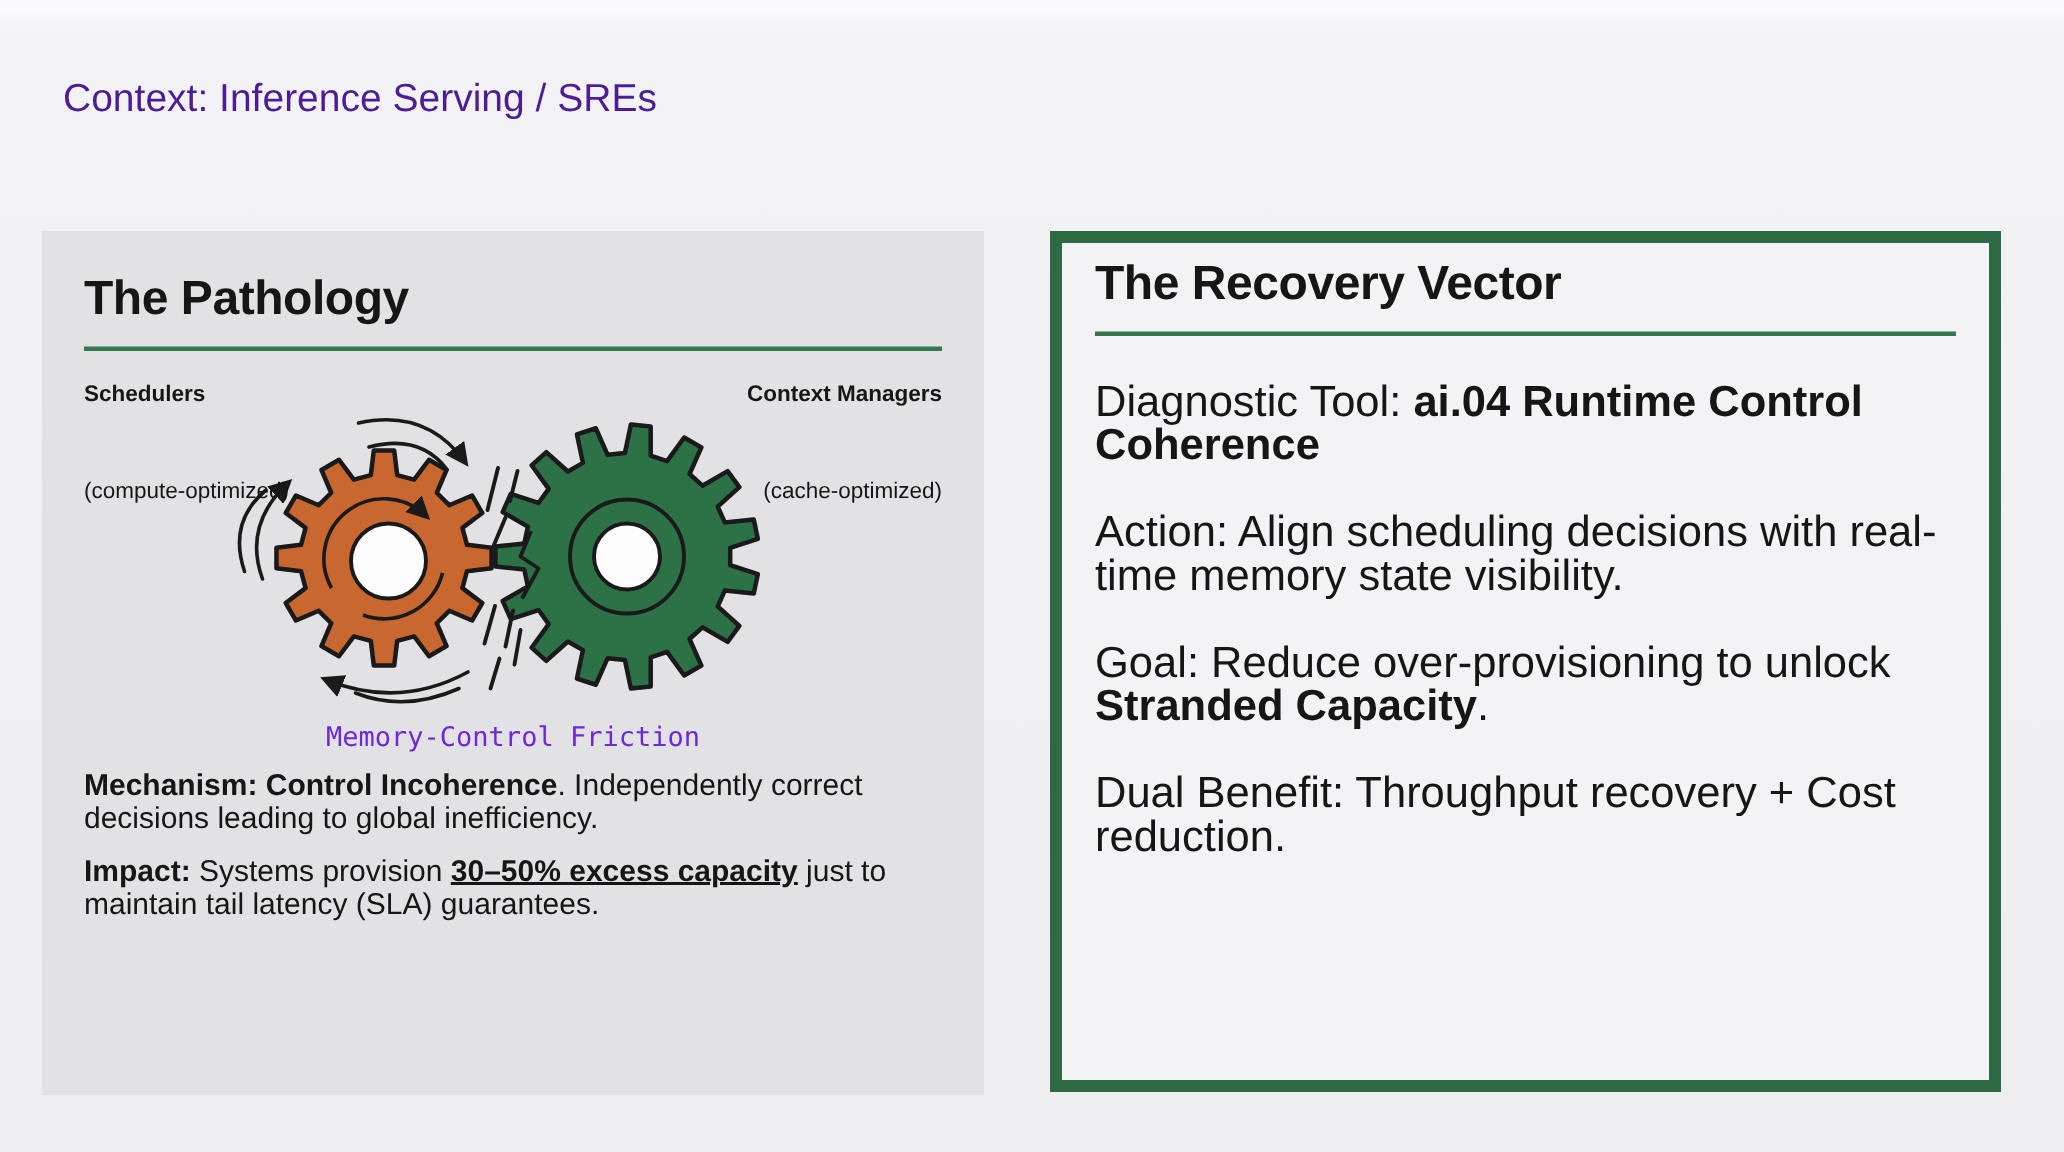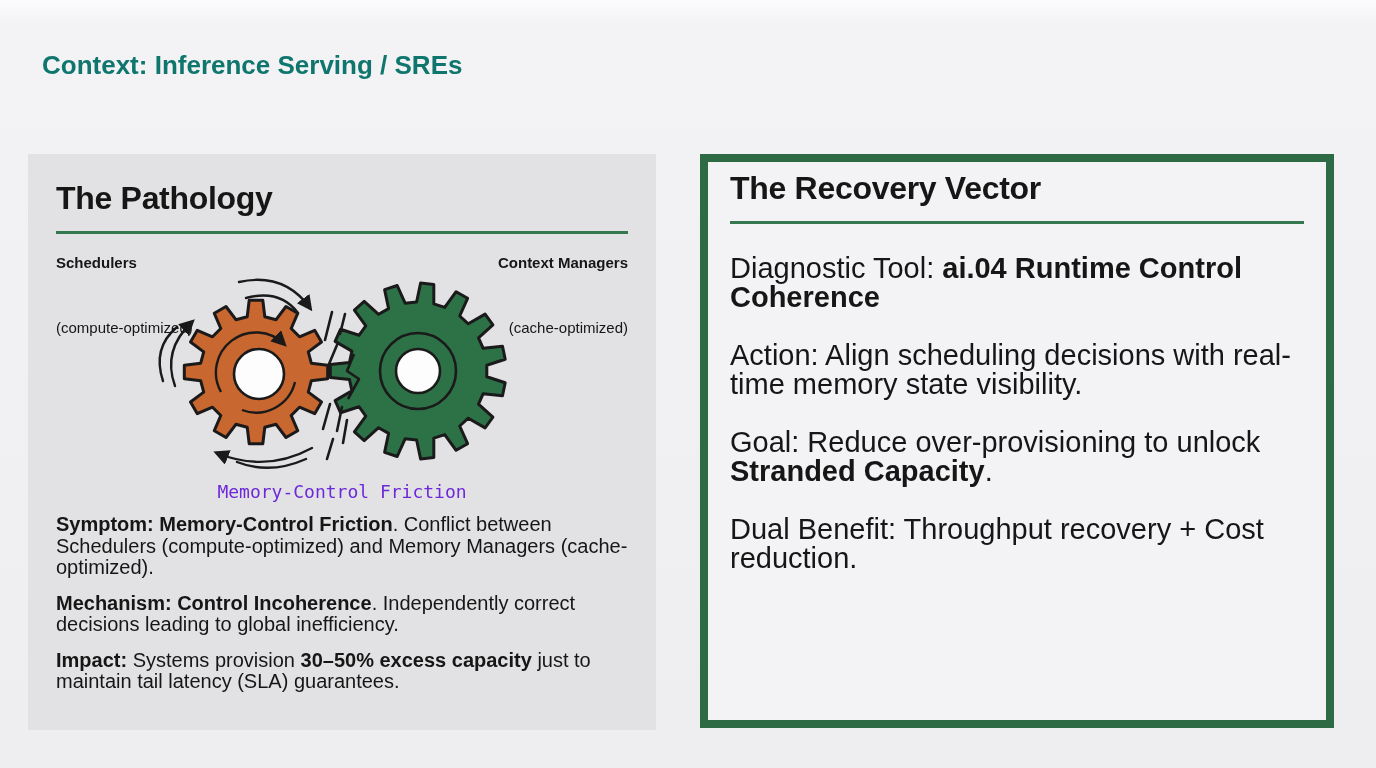--- a/index.html
+++ b/index.html
@@ -5,21 +5,21 @@
   * { box-sizing: border-box; }
   html,body { margin:0; padding:0; }
   body {
     width:1376px; height:768px; position:relative; overflow:hidden;
     background: linear-gradient(180deg,#fcfcfe 0px,#f3f3f5 24px,#eeeef0 100%);
     font-family:"Liberation Sans", sans-serif;
     color:#161616;
   }
   .header { position:absolute; left:42px; top:38px; width:1300px; }
   .page-title { font-size:40px; font-weight:700; letter-spacing:-0.8px; line-height:48px; white-space:nowrap; }
-  .page-context { font-size:26px; font-weight:700; margin-top:12px; color:#0f766e; }
+  .page-context { font-size:26px; font-weight:400; margin-top:12px; color:#4c1d95; }
 
   .panel { position:absolute; top:154px; }
   .panel-pathology {
     left:28px; width:628px; height:576px;
     background:#e2e2e4; padding:26px 28px 0 28px;
   }
   .panel-recovery {
     left:700px; width:634px; height:574px;
     background:#f3f3f5; border:8px solid #2e6b44; padding:8px 22px 0 22px;
   }
@@ -103,23 +103,22 @@
         <line x1="286" y1="155" x2="281" y2="179"></line>
         <line x1="291" y1="168" x2="287" y2="191"></line>
         <line x1="277" y1="187" x2="271" y2="207"></line>
       </g>
     </svg>
 
     <div class="diagram-caption">Memory-Control Friction</div>
   </div>
 
   <div class="paras-pathology">
-      <p><span style="font-weight: 700;">Symptom: Memory-Control Friction</span><span>. Conflict between Schedulers (compute-optimized) and Memory Managers (cache-optimized).</span></p>
       <p><span style="font-weight: 700;">Mechanism: Control Incoherence</span><span>. Independently correct decisions leading to global inefficiency.</span></p>
-      <p><span style="font-weight: 700;">Impact:</span><span> Systems provision </span><span style="font-weight: 700;">30–50% excess capacity</span><span> just to maintain tail latency (SLA) guarantees.</span></p>
+      <p><span style="font-weight: 700;">Impact:</span><span> Systems provision </span><span style="font-weight: 700; text-decoration: underline;">30–50% excess capacity</span><span> just to maintain tail latency (SLA) guarantees.</span></p>
     </div>
 </div>
 
 <div class="panel panel-recovery">
   <div class="panel-heading">The Recovery Vector</div>
   <div class="rule"></div>
   <div class="paras-recovery">
       <p><span>Diagnostic Tool: </span><span style="font-weight: 700;">ai.04 Runtime Control Coherence</span></p>
       <p><span>Action: Align scheduling decisions with real-time memory state visibility.</span></p>
       <p><span>Goal: Reduce over-provisioning to unlock </span><span style="font-weight: 700;">Stranded Capacity</span><span>.</span></p>

